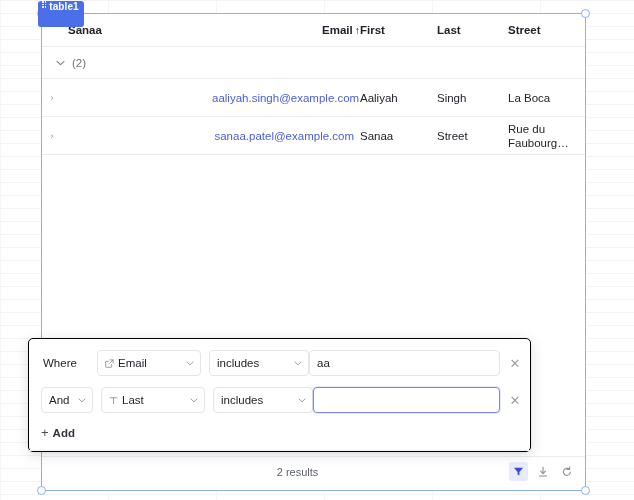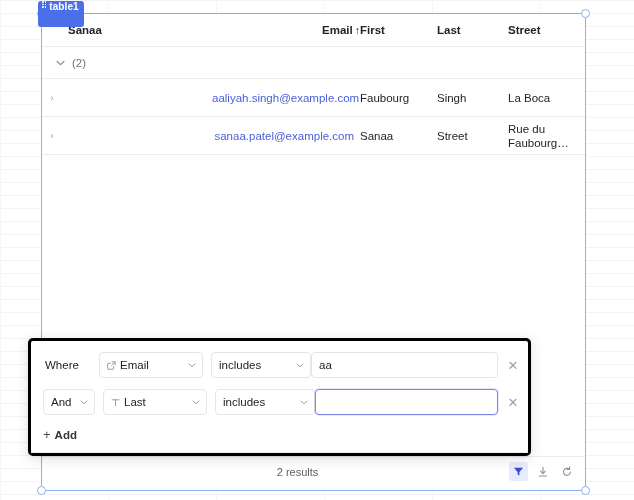--- a/index.html
+++ b/index.html
@@ -183,21 +183,21 @@
     cursor: pointer;
   }
   .ficon.active { background: #e7ebfc; }
 
   
   #filter-panel {
     position: absolute;
     left: 28px; top: 338px;
     width: 503px;
     background: #ffffff;
-    border: 3px solid #000000;
+    border: 1px solid #000000;
     border-radius: 5px;
     box-shadow: 0 3px 14px rgba(20,24,40,.13), 0 1px 3px rgba(20,24,40,.07);
     z-index: 60;
     padding: 0;
   }
   .frow {
     display: flex;
     align-items: center;
     height: 32px;
     padding: 0 0 0 12px;
@@ -332,21 +332,21 @@
   </div>
 
   <div class="tbody">
 
     <div class="trow">
       <div class="col-expand">›</div>
       <div class="cell state col-state"></div>
       <div class="cell email col-email">
         <a href="#">aaliyah.singh@example.com</a>
       </div>
-      <div class="cell col-first">Faubourg</div>
+      <div class="cell col-first">Aaliyah</div>
       <div class="cell col-last">Singh</div>
       <div class="cell street col-street">La Boca</div>
     </div>
 
     <div class="trow">
       <div class="col-expand">›</div>
       <div class="cell state col-state"></div>
       <div class="cell email col-email">
         <a href="#">sanaa.patel@example.com</a>
       </div>

